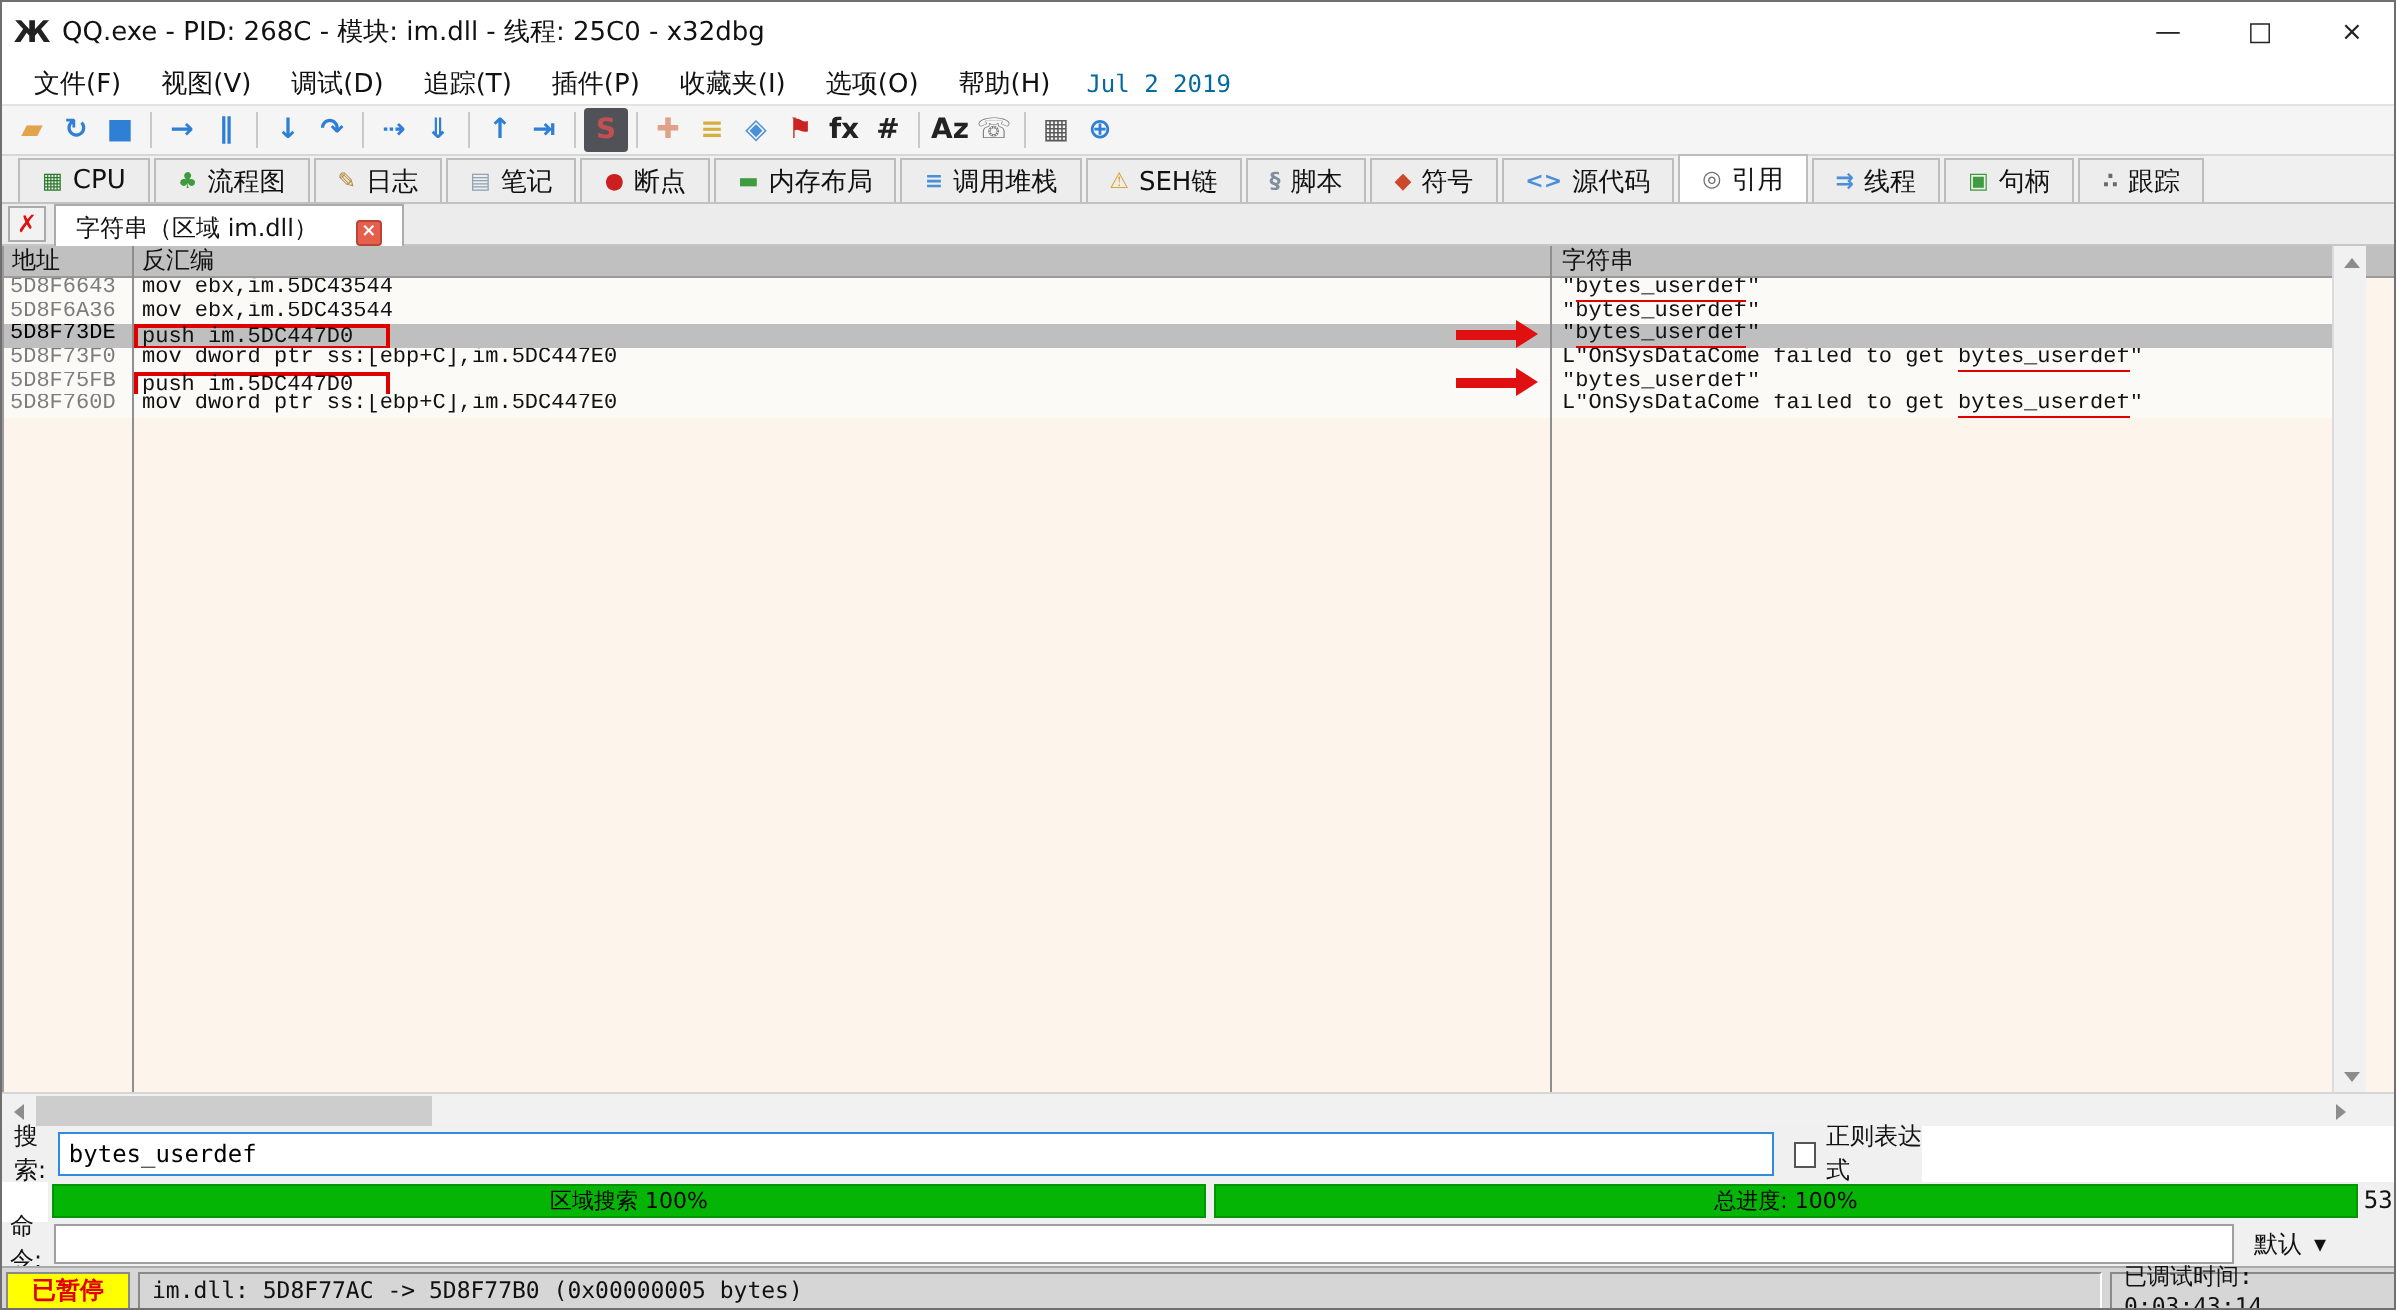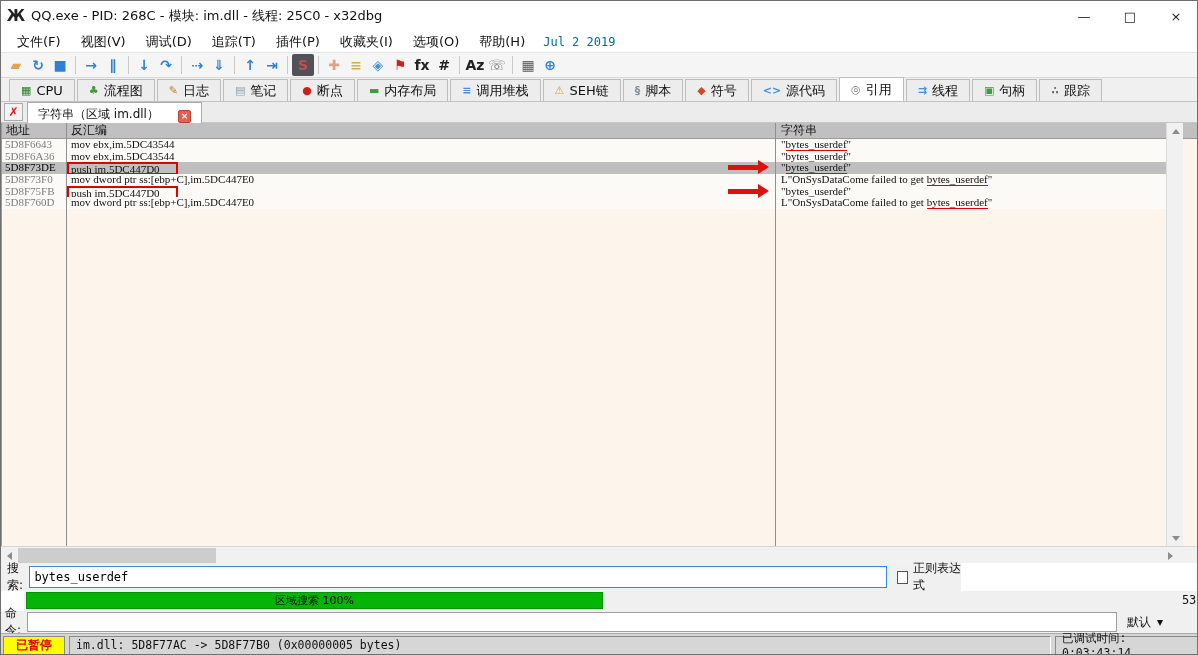--- a/index.html
+++ b/index.html
@@ -44,21 +44,21 @@
             align-items:flex-end; gap:19px; padding:0 10px; font-size:12px; }
   #subtabclose { width:13px; height:13px; background:#e4604c; border:1px solid #b94434; border-radius:2px;
                  color:#fff; font-size:9px; line-height:11px; text-align:center; font-weight:bold; }
 
   
   #tablearea { left:0; top:122px; width:1198px; height:423px; background:#fdf5ec; overflow:hidden; border-left:1px solid #9a9a9a; }
   #thead { position:absolute; left:0; top:0; width:1198px; height:16px; background:#c0c0c0;
            border-bottom:1px solid #9a9a9a; font-size:12px; }
   .hcol { position:absolute; top:0; height:16px; line-height:15px; color:#111; }
   #rowsbox { position:absolute; left:0; top:16px; width:1181px; background:#fbfaf7; }
-  .row { height:11.7px; line-height:11.7px; font-family:Liberation Serif, serif; font-size:11px;
+  .row { height:11.7px; line-height:11.7px; font-family:Liberation Mono, monospace; font-size:11px;
          display:flex; white-space:pre; position:relative; }
   .row.hl { background:#bfbfbf; }
   .c-addr { width:64px; padding-left:3px; color:#7d7d7d; overflow:hidden; }
   .row.hl .c-addr { color:#000; }
   .c-dis { width:709px; padding-left:5px; overflow:hidden; }
   .c-str { flex:1; padding-left:6px; overflow:hidden; }
   .redbox { display:inline-block; border:2px solid #e00000; padding:0 16px 0 2px; margin-left:-4px; height:13px; line-height:10px; }
   .useg { border-bottom:2px solid #e00000; }
   .vline { position:absolute; top:0; width:1px; height:423px; background:#8f8f8f; z-index:3; }
   .redarrow { position:absolute; left:726px; top:50%; margin-top:-3px; width:31px; height:5px; background:#e01010; z-index:4; }
@@ -269,20 +269,23 @@
   <span id="searchlabel">搜索:</span>
   <input id="searchinput" value="bytes_userdef" style="">
   <span id="regexbox"></span>
   <span id="regexlabel">正则表达式</span>
 </div>
 
 <div id="progressrow" class="abs">
   <div class="pbar" id="pbar1" style="left: 2px; width: 577px; background: rgb(5, 181, 5);">
     <span>区域搜索 100%</span>
   </div>
+  <div class="pbar" id="pbar2" style="left: 583px; width: 572px; background: rgb(5, 181, 5);">
+    <span>总进度: 100%</span>
+  </div>
   <span id="pcount">53841</span>
 </div>
 
 <div id="commandrow" class="abs">
   <span id="cmdlabel">命令:</span>
   <input id="cmdinput" value="" style="">
   <span id="cmdprofile">
     <span>默认</span>
     <span>▾</span>
   </span>

